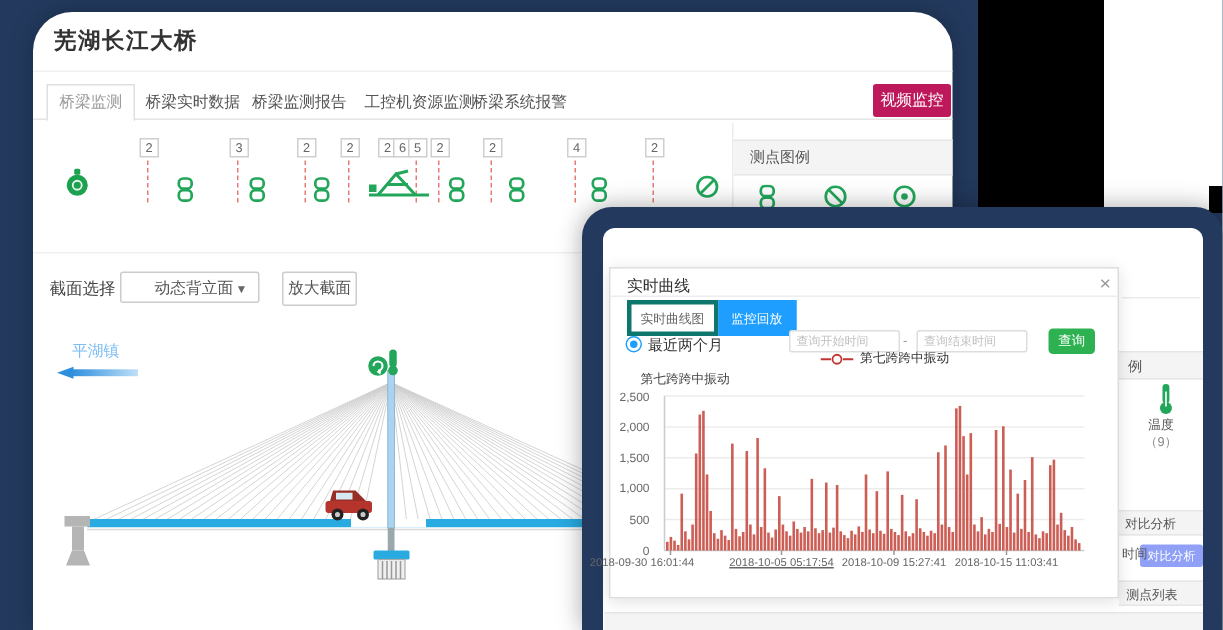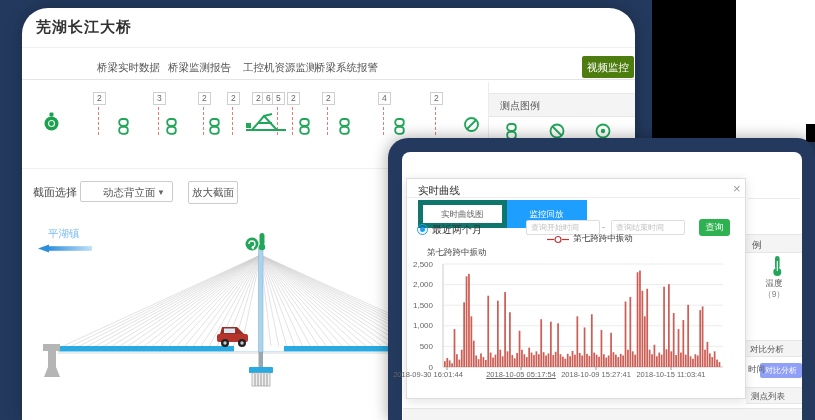--- a/index.html
+++ b/index.html
@@ -14,21 +14,21 @@
   
   .win1{left:22px;top:8px;width:613px;height:412px;background:#fff;
         border-radius:26px 26px 0 0;z-index:1;box-shadow:0 0 16px rgba(0,0,0,.25);}
   .z2{z-index:2;}
   .page-title{left:36px;top:18px;font-size:15px;font-weight:600;color:#333;letter-spacing:1px;}
   .title-line{left:22px;top:47px;width:613px;height:1px;background:#f1f1f1;}
   .tab-line{left:22px;top:79px;width:613px;height:1px;background:#e4e4e4;z-index:2;}
   .tab-active{background:#fff;border:1px solid #e0e0e0;border-bottom:1px solid #fff;
               text-align:center;font-size:10.5px;color:#9a9a9a;z-index:3;}
   .tab-item{font-size:10.5px;color:#555;z-index:3;cursor:pointer;}
-  .video-btn{left:582px;top:56px;width:52px;height:22px;background:#4d7c0f;color:#fff;
+  .video-btn{left:582px;top:56px;width:52px;height:22px;background:#be185d;color:#fff;
              font-size:10.5px;line-height:22px;text-align:center;border-radius:2px;z-index:3;cursor:pointer;}
   
   .count-badge{border:1px solid #cfcfcf;background:#fff;font-size:8.5px;color:#666;
                padding:1px 3px;line-height:9px;z-index:3;}
   .dash-line{width:0;height:28px;border-left:1px dashed #e57b72;top:107px;z-index:2;}
   .strip-icon{z-index:3;}
   .strip-divider{left:22px;top:168px;width:366px;height:1px;background:#f0f0f0;}
   
   .sec-label{left:33px;top:185px;font-size:11px;color:#444;}
   .sec-select{left:80px;top:181px;width:93px;height:21px;border:1px solid #ccc;border-radius:2px;
@@ -53,22 +53,22 @@
                color:#fff;font-size:8px;line-height:15px;text-align:center;z-index:6;cursor:pointer;}
   .bottom-band{left:403px;top:408px;width:399px;height:12px;background:#f4f4f4;
                border-top:1px solid #e6e6e6;z-index:6;}
   
   .modal{left:406px;top:178px;width:340px;height:221px;background:#fff;border:1px solid #ddd;
          box-shadow:0 2px 10px rgba(0,0,0,.12);z-index:7;box-sizing:border-box;}
   .z8{z-index:8;}
   .modal-title{left:418px;top:184px;font-size:10.5px;color:#333;}
   .modal-close{left:733px;top:181px;font-size:13px;color:#999;cursor:pointer;}
   .modal-divider{left:407px;top:197px;width:338px;height:1px;background:#ededed;}
-  .mtab{display:inline-block;height:18px;line-height:18px;padding:0 18px;font-size:8.5px;
-        border:5px solid #0f766e;color:#666;background:#fff;cursor:pointer;}
+  .mtab{display:inline-block;height:18px;line-height:18px;padding:0 6px;font-size:8.5px;
+        border:3px solid #0f766e;color:#666;background:#fff;cursor:pointer;}
   .mtab.on{background:#1e9fff;border-color:#1e9fff;color:#fff;}
   .radio-outer{left:417px;top:224px;width:9px;height:9px;border:1px solid #1e9fff;border-radius:50%;z-index:8;cursor:pointer;}
   .radio-inner{position:absolute;left:2px;top:2px;width:5px;height:5px;border-radius:50%;background:#1e9fff;}
   .radio-label{left:432px;top:223px;font-size:10px;color:#333;z-index:8;}
   .m-input{position:absolute;width:74px;height:15px;border:1px solid #ddd;border-radius:2px;
            font-size:8px;color:#666;padding:0 4px;box-sizing:border-box;z-index:8;outline:none;}
   .m-input::placeholder{color:#c0c0c0;font-size:8px;}
   .range-sep{left:602px;top:222px;font-size:9px;color:#999;z-index:8;}
   .query-btn{left:699px;top:219px;width:31px;height:17px;background:#2eb150;border-radius:3px;
              color:#fff;font-size:9px;line-height:17px;text-align:center;z-index:8;cursor:pointer;}
@@ -404,20 +404,21 @@
       <div class="ylabel" style="top: 259.5px;">2,500</div>
     </div>
   <div id="x-labels">
       <div class="xlabel" style="left: 428px;">2018-09-30 16:01:44</div>
       <div class="xlabel" style="left: 521px; text-decoration: underline;">2018-10-05 05:17:54</div>
       <div class="xlabel" style="left: 596px;">2018-10-09 15:27:41</div>
       <div class="xlabel" style="left: 671px;">2018-10-15 11:03:41</div>
     </div>
   <div class="abs axis-name">时间</div>
 
+<div class="abs tab-active" style="left: 31px; top: 56px; width: 57px; height: 23px; line-height: 23px;">桥梁监测</div>
     <div class="abs tab-item" style="left: 97px; top: 61px;">桥梁实时数据</div>
     <div class="abs tab-item" style="left: 168px; top: 61px;">桥梁监测报告</div>
     <div class="abs tab-item" style="left: 243px; top: 61px;">工控机资源监测</div>
     <div class="abs tab-item" style="left: 315px; top: 61px;">桥梁系统报警</div>
     <svg width="17" height="20" class="abs strip-icon" style="left: 43px; top: 112px;">
       <rect x="6.5" y="0.5" width="4" height="4" rx="1" fill="#1ca24e"></rect>
       <circle cx="8.5" cy="11.5" r="7" fill="#1ca24e"></circle>
       <circle cx="8.5" cy="11.5" r="3" fill="none" stroke="#e8f7ee" stroke-width="1.2"></circle>
     </svg>
     <div class="abs count-badge" style="left: 93px; top: 92px;">2</div>

